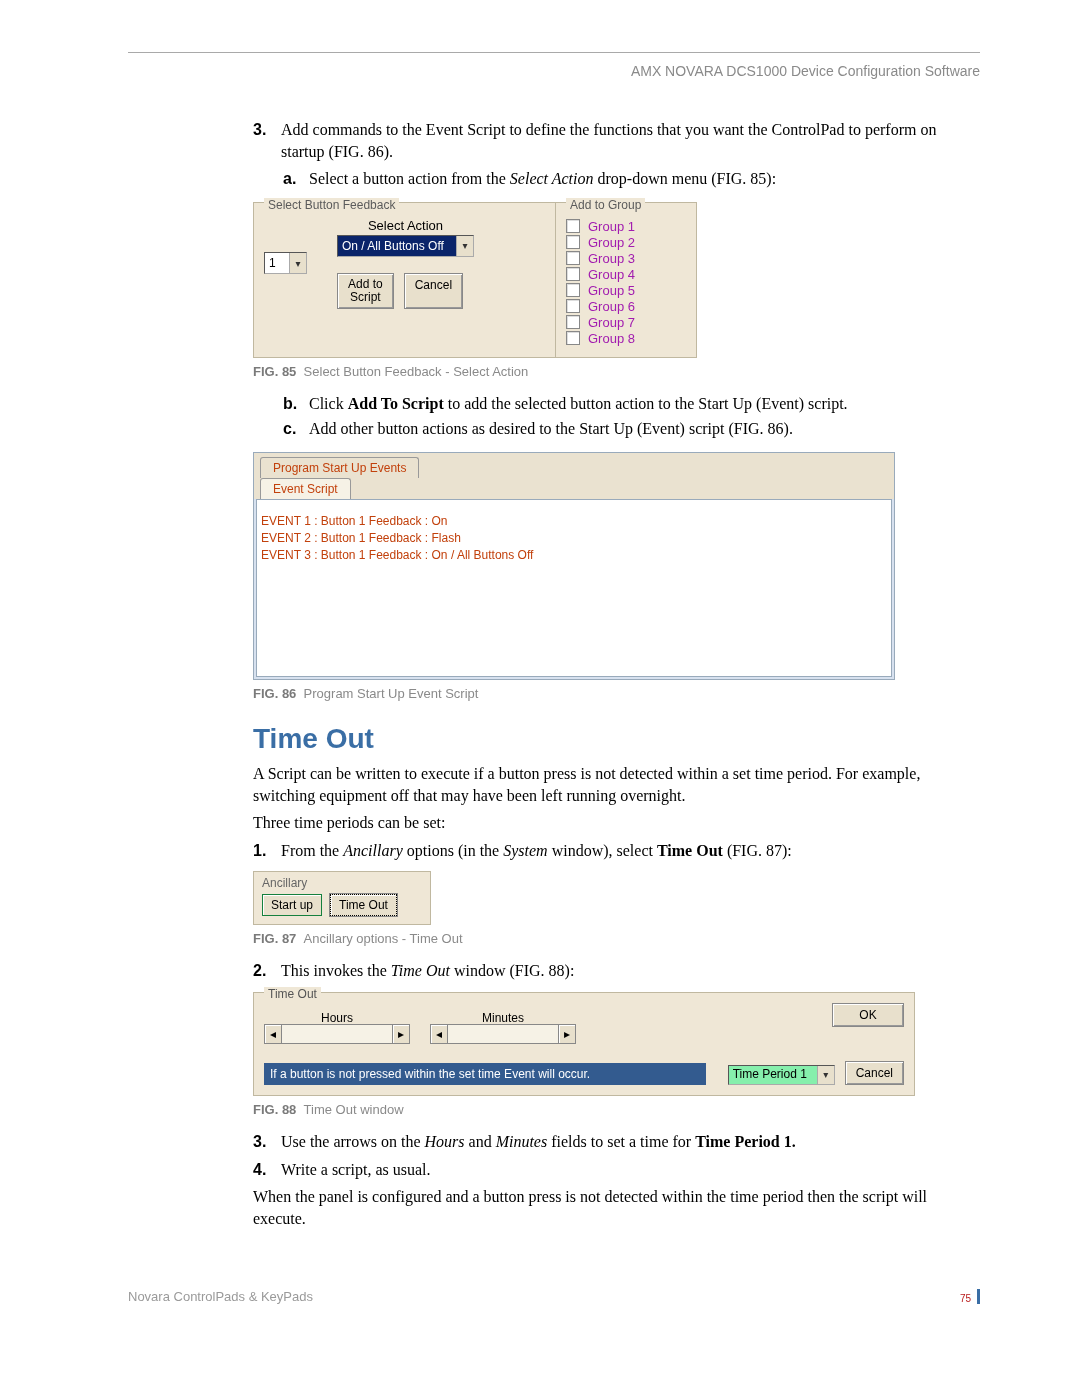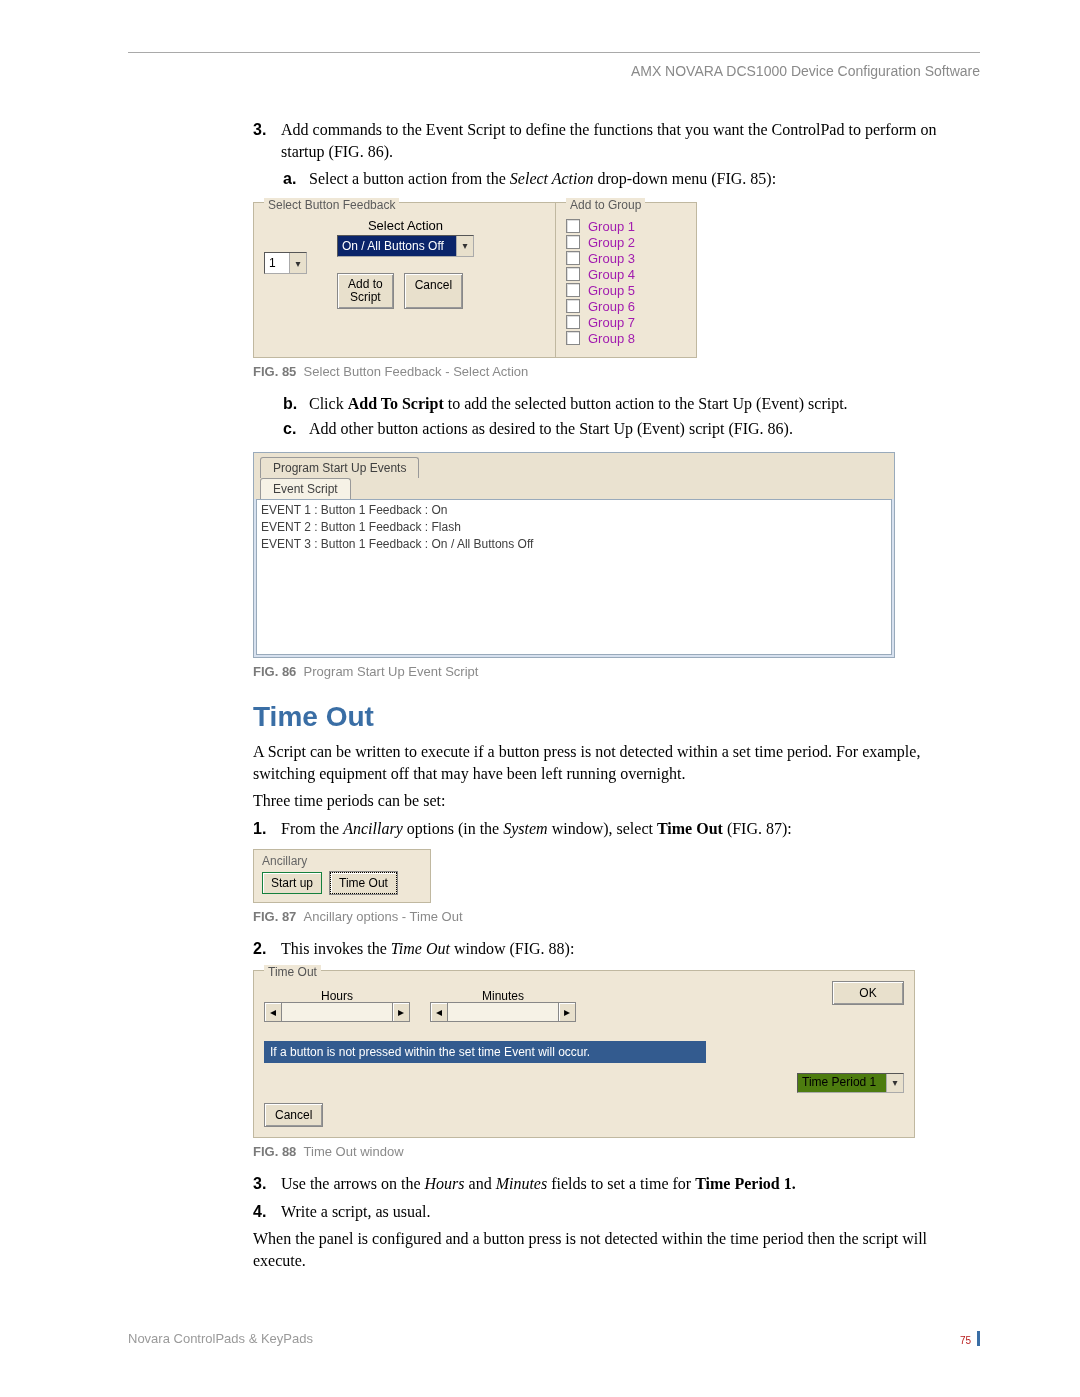--- a/index.html
+++ b/index.html
@@ -152,21 +152,21 @@
     width:12px; height:12px; border:1px solid #888; background:#fff;
     box-shadow: inset 1px 1px 0 #ddd;
   }
   
   .fig86 {
     width: 640px;
     background: #d7e1ef;
     border: 1px solid #9ab;
     font-family: "MS Sans Serif", Tahoma, sans-serif;
     font-size: 12px;
-    color:#404040;
+    color:#c2410c;
     margin: 12px 0 2px 0;
   }
   .fig86 .tabs {
     display:flex;
     background:#eae2d0;
     padding: 4px 6px 0 6px;
     gap:4px;
   }
   .fig86 .tab {
     padding:3px 12px;
@@ -174,21 +174,21 @@
     border:1px solid #999;
     border-bottom:none;
     border-radius:3px 3px 0 0;
   }
   .fig86 .tab.active { background:#f6f2e6; font-weight:normal; }
   .fig86 .list {
     background:#fff;
     border:1px solid #9ab;
     margin:0 2px 2px 2px;
     min-height:150px;
-    padding:2px 4px;
+    padding:13px 4px;
     line-height:1.4;
   }
   
   .fig87 {
     background:#efe7d6;
     border:1px solid #c0b8a0;
     width:160px;
     padding:4px 8px 8px 8px;
     font-family:"MS Sans Serif", Tahoma, sans-serif;
     font-size:12px;
@@ -229,21 +229,21 @@
   .fig88 .okcol { position:absolute; right:10px; top:10px; display:flex; flex-direction:column; gap:8px; }
   .fig88 .row2 {
     margin-top:10px;
     background:#335b8f;
     color:#fff;
     padding:4px 6px;
     display:flex; align-items:center; gap:10px;
     width:430px;
   }
   .fig88 .tp {
-    display:inline-flex; border:1px inset #aaa; background:#4d7c0f; color:#000; height:18px;
+    display:inline-flex; border:1px inset #aaa; background:#86efac; color:#000; height:18px;
     margin-left:auto;
   }
   .fig88 .tp .v { padding:1px 4px; min-width:80px; }
   .fig88 .tp .ar { width:16px; background:#e8e0cc; border-left:1px solid #aaa; display:flex;align-items:center;justify-content:center;}
   .fig88 .tp .ar::after{content:"▾"; font-size:10px; color:#333;}
   
   .footer {
     display:flex; justify-content:space-between;
     font-family: Arial, sans-serif;
     font-size: 13px;
@@ -413,21 +413,21 @@
           <div class="spinbox">
             <span class="ab">◂</span>
             <span class="track"></span>
             <span class="ab">▸</span>
           </div>
         </div>
       </div>
       <div class="okcol">
         <span class="winbtn" style="width:50px;">OK</span>
       </div>
-      <div style="display:flex; align-items:flex-start; gap:10px; margin-top:10px;flex-direction:column;">
+      <div style="display:flex; align-items:flex-end; gap:10px; margin-top:10px;">
         <div class="row2">
           <span>If a button is not pressed within the set time Event will occur.</span>
         </div>
         <span class="tp">
           <span class="v">Time Period 1</span>
           <span class="ar"></span>
         </span>
         <span class="winbtn">Cancel</span>
       </div>
     </div>

